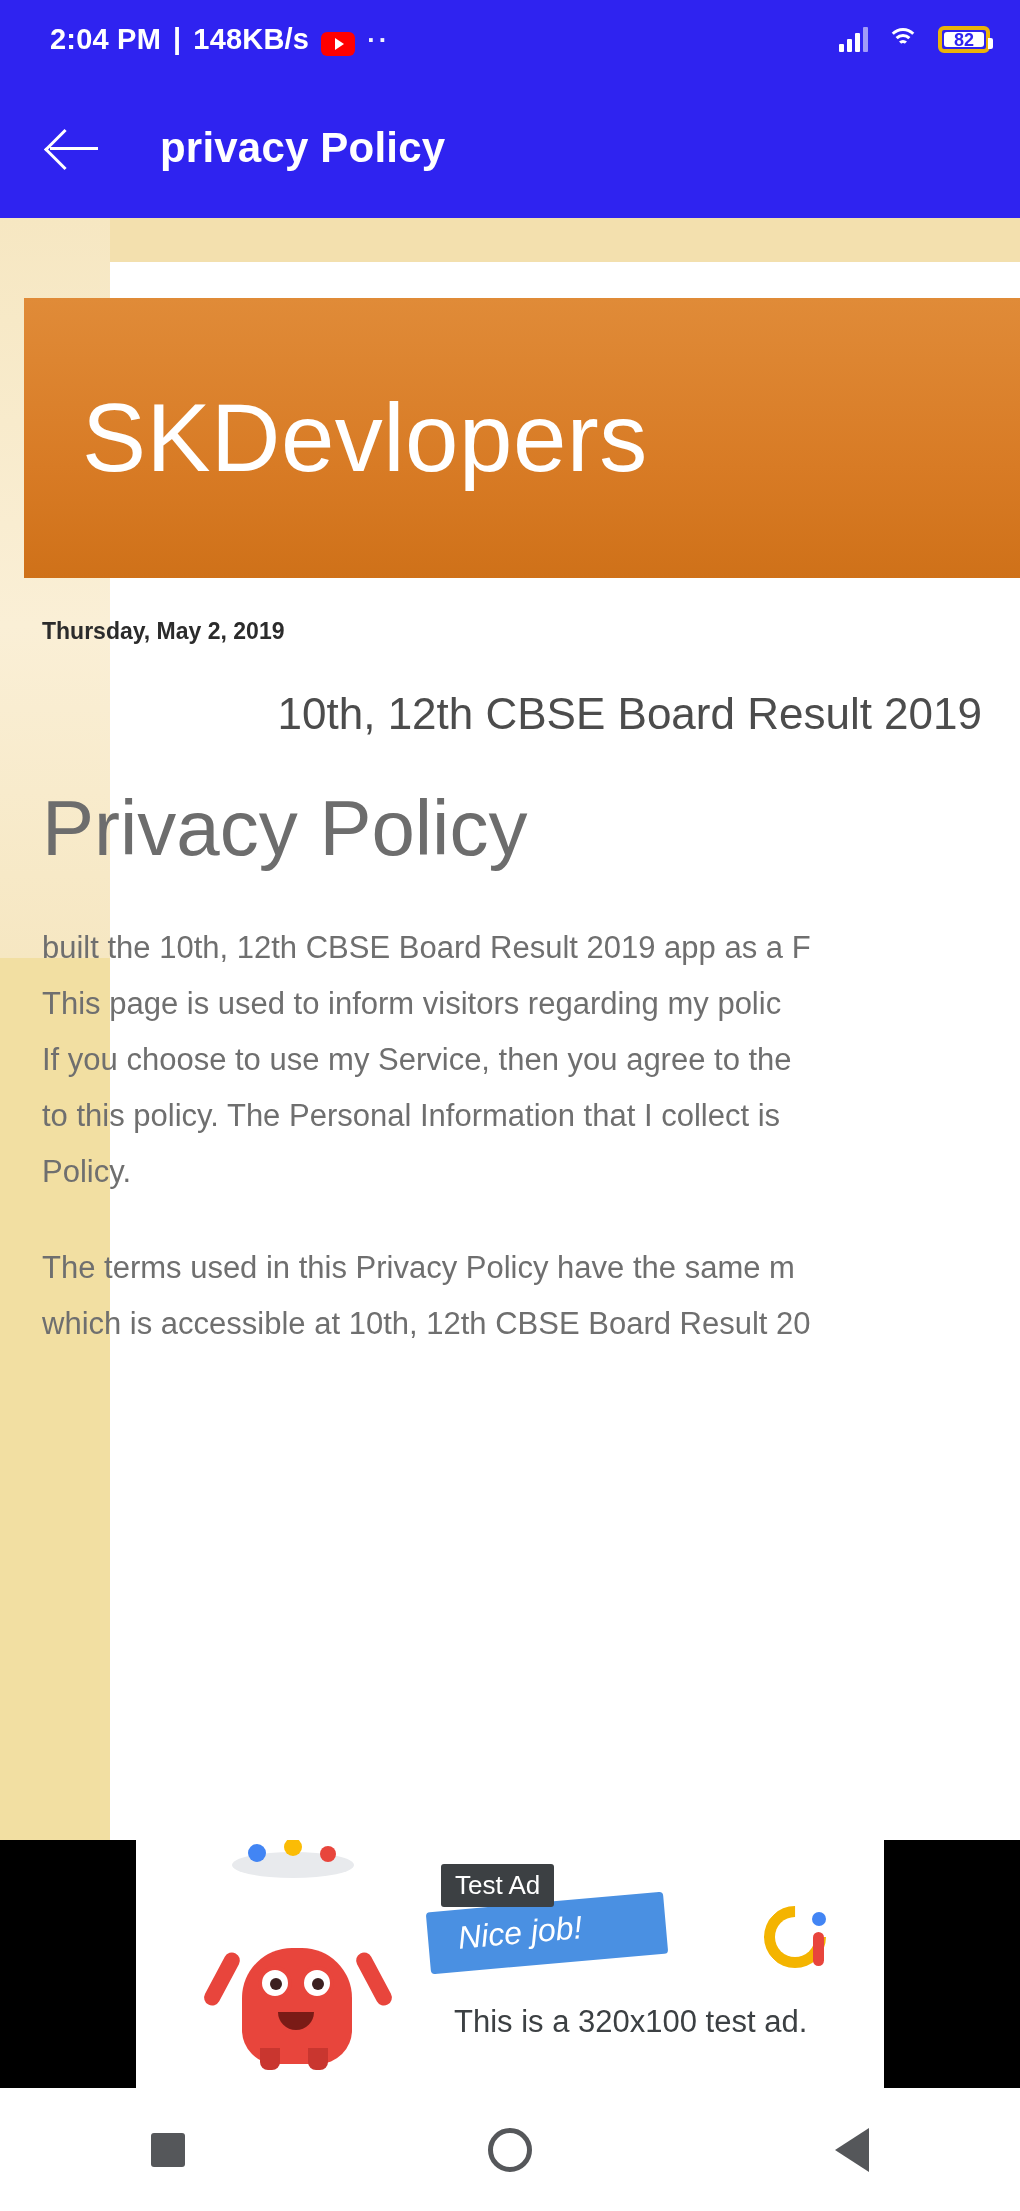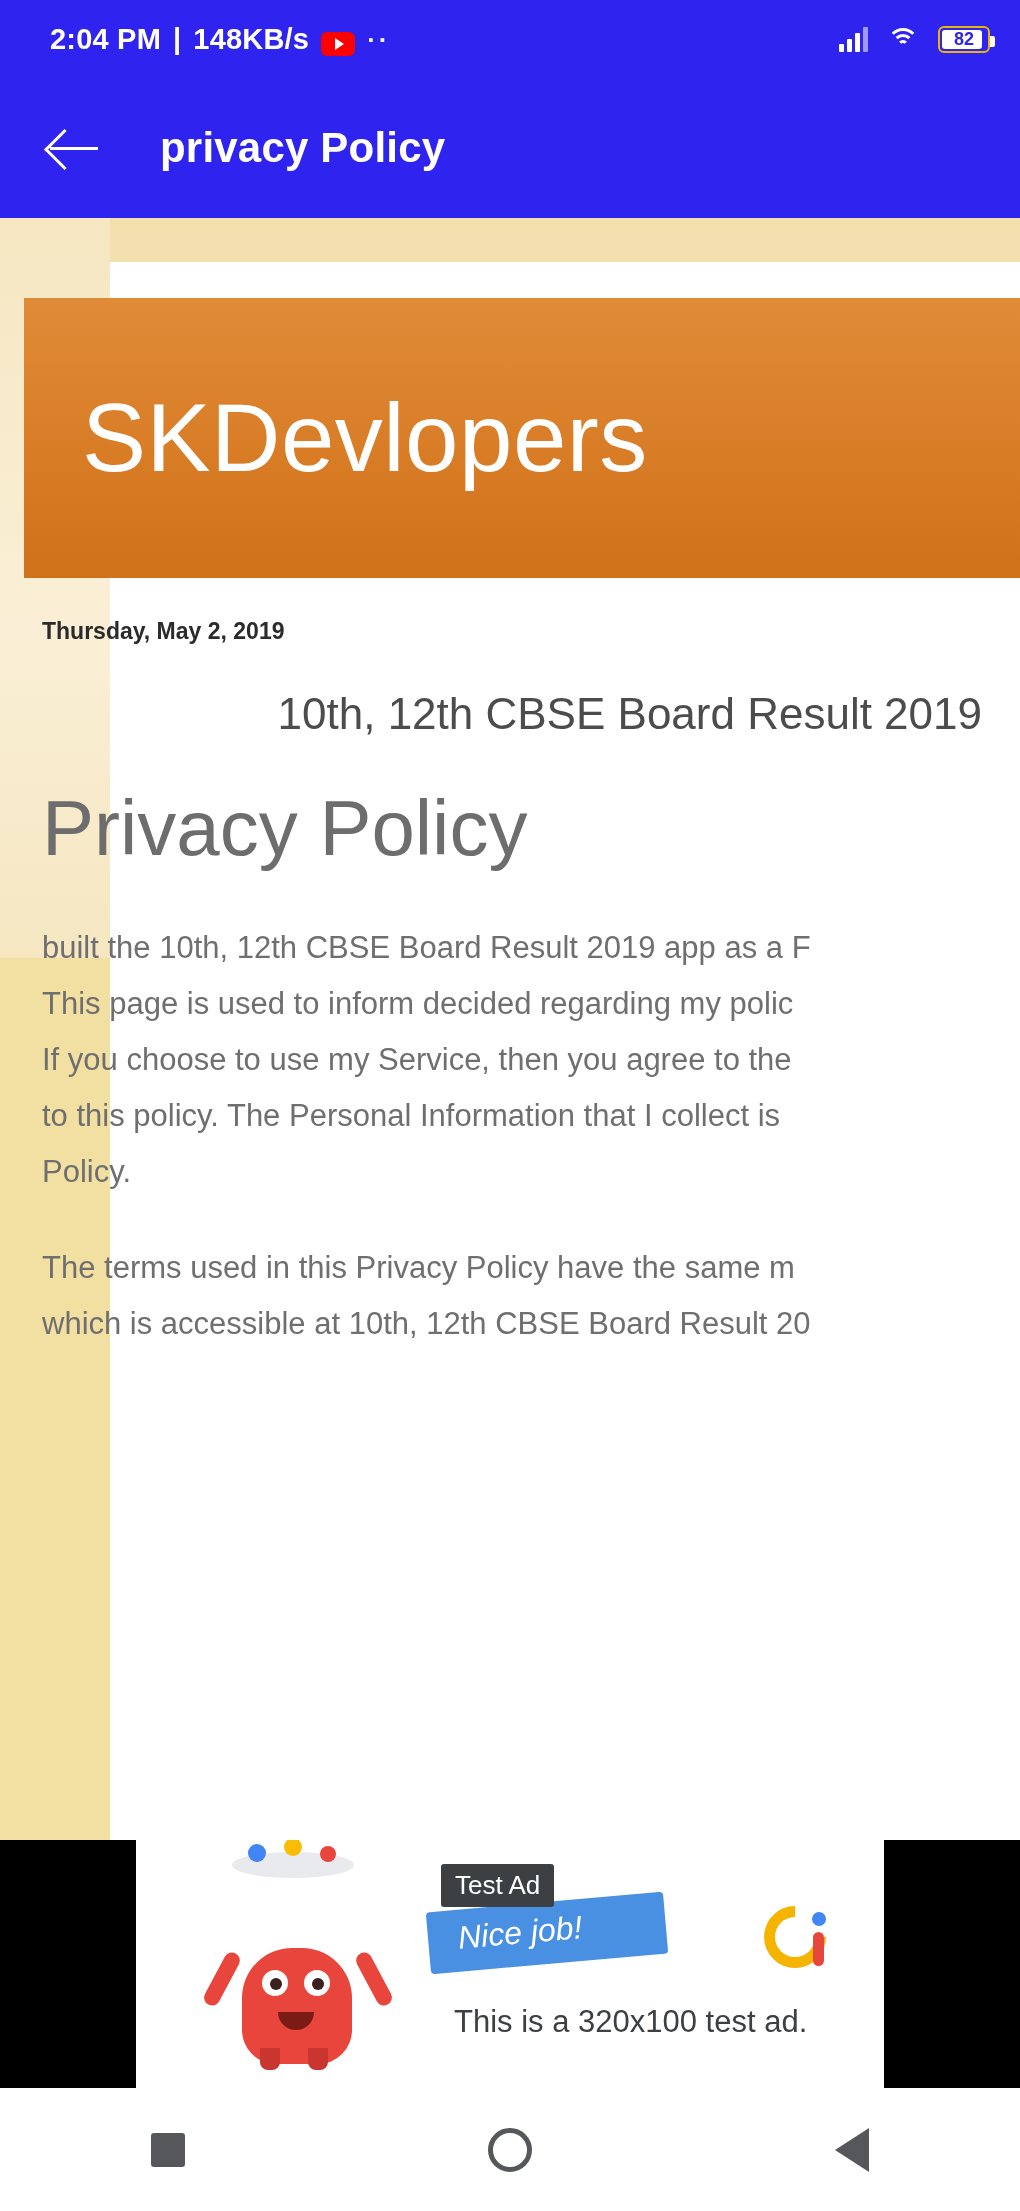--- a/index.html
+++ b/index.html
@@ -77,23 +77,23 @@
     border-right-color: transparent;
     border-radius: 50%;
     transform: translateX(-50%);
   }
   .wifi b:nth-child(1) { width: 32px; height: 32px; top: 2px; }
   .wifi b:nth-child(2) { width: 21px; height: 21px; top: 8px; }
   .wifi b:nth-child(3) { width: 11px; height: 11px; top: 14px; }
   .battery {
     position: relative;
     width: 52px; height: 27px;
-    border: 2px solid #eab308;
+    border: 4px solid #eab308;
     border-radius: 6px;
-    display: flex; align-items: center; justify-content: center;
+    display: flex; justify-content: center;
   }
   .battery:after {
     content: "";
     position: absolute;
     right: -7px; top: 8px;
     width: 5px; height: 11px;
     background: #ffffff;
     border-radius: 0 2px 2px 0;
   }
   .battery .fill {
@@ -446,21 +446,21 @@
       <div class="site-title">SKDevlopers</div>
     </div>
 
     <div class="post-area">
       <div class="post-date">Thursday, May 2, 2019</div>
       <div class="post-blogtitle">10th, 12th CBSE Board Result 2019</div>
       <div class="post-heading">Privacy Policy</div>
 
       <p class="post-p" style="margin-bottom:0">built the 10th, 12th CBSE Board Result 2019 app as a F</p>
 
-      <p class="post-p" style="margin-bottom:0">This page is used to inform decided regarding my polic</p>
+      <p class="post-p" style="margin-bottom:0">This page is used to inform visitors regarding my polic</p>
 
       <p class="post-p" style="margin-bottom:0">If you choose to use my Service, then you agree to the</p>
       <p class="post-p" style="margin-bottom:0">to this policy. The Personal Information that I collect is</p>
       <p class="post-p">Policy.</p>
 
       <p class="post-p" style="margin-bottom:0">The terms used in this Privacy Policy have the same m</p>
       <p class="post-p">which is accessible at 10th, 12th CBSE Board Result 20</p>
     </div>
   </div>
 

